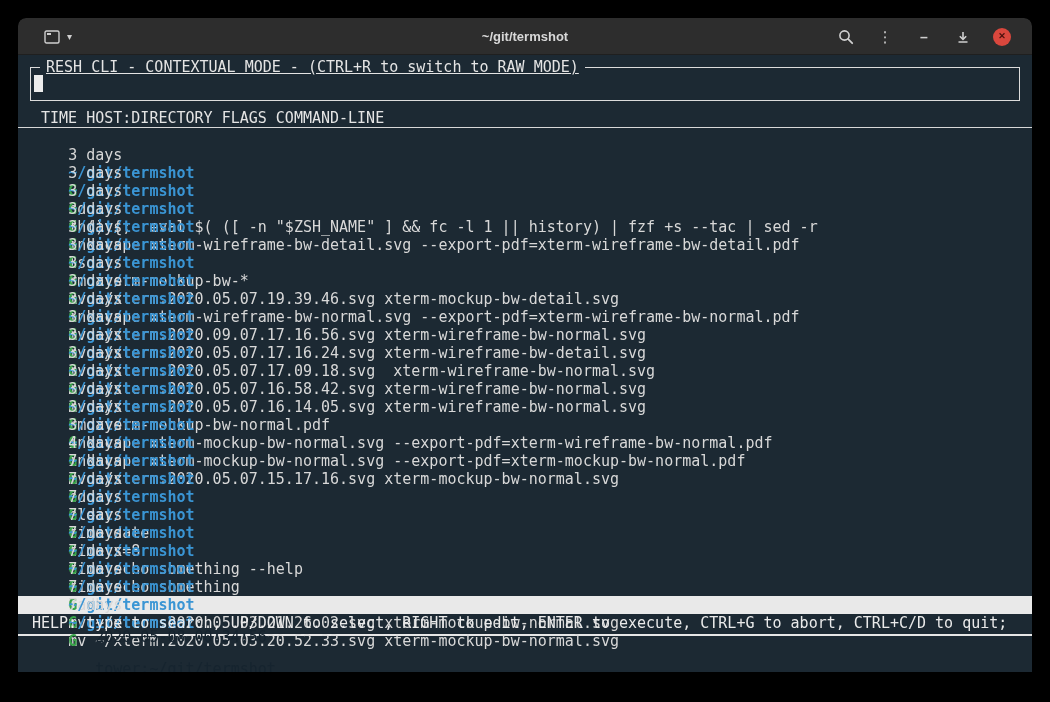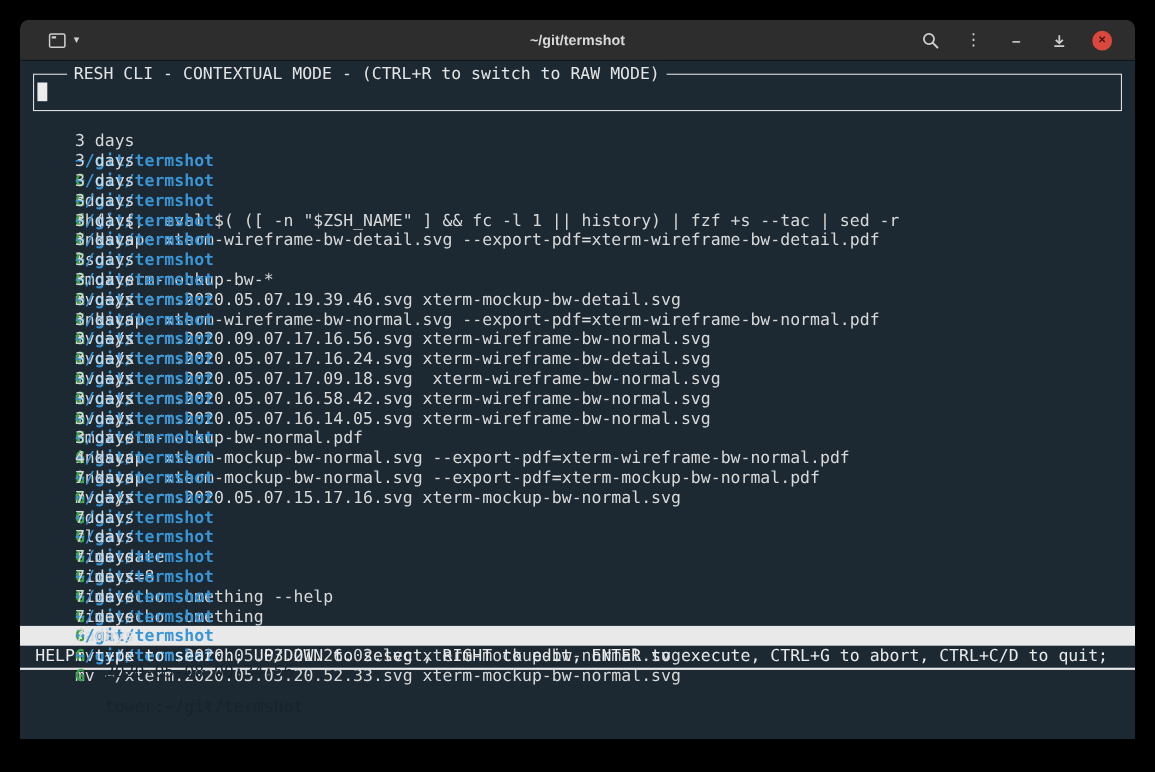--- a/index.html
+++ b/index.html
@@ -65,25 +65,26 @@
     overflow:hidden;
     position:relative;
   }
   .resh-box {
     margin:12px 12px 0 12px;
     height:34px;
     border:1px solid #dcdcdc;
     position:relative;
   }
   .resh-box-title {
-    position:absolute; top:-10px; left:30px;
+    position:absolute; top:-10px; left:9px;
     background:var(--terminal-bg, #1c2933);
     padding:0 6px;
     white-space:pre;
     color:#e4e4e4;
+    text-decoration:underline;
   }
   .search-cursor {
     position:absolute; left:3px; top:7px;
     width:9px; height:17px;
     background:#ececec;
   }
   .table-header {
     margin-top:8px;
     height:19px;
     padding-left:calc(14px + 1ch);
@@ -162,20 +163,21 @@
     </div>
   </div>
 
   <div class="terminal">
 
     <div class="resh-box">
       <span class="resh-box-title">RESH CLI - CONTEXTUAL MODE - (CTRL+R to switch to RAW MODE)</span>
       <span class="search-cursor"></span>
     </div>
 
+    <div class="table-header">TIME HOST:DIRECTORY FLAGS COMMAND-LINE</div>
 
     <div class="history-list">
         <div class="row">
     <span class="c-time">3 days</span>
     <span class="c-dir">~/git/termshot</span>
     <span class="c-flag">G</span>
     <span class="c-cmd">cd</span>
   </div>
         <div class="row">
     <span class="c-time">3 days</span>

